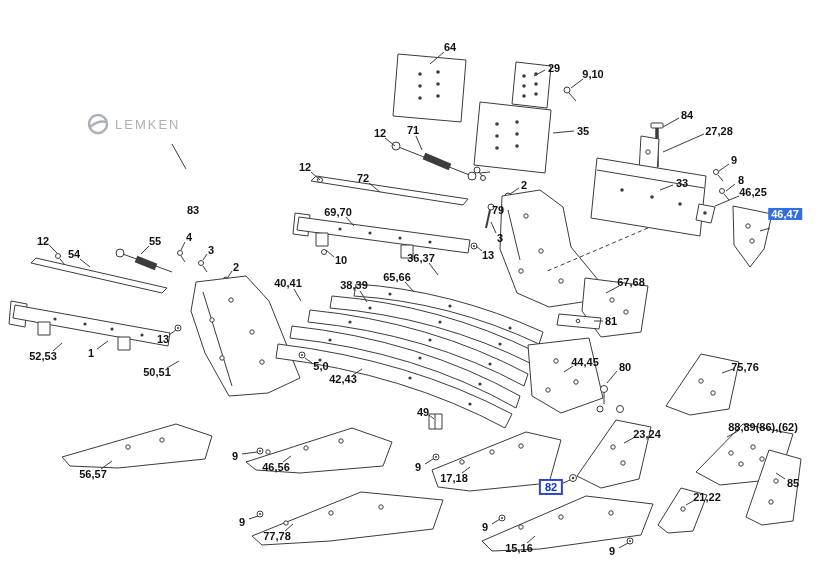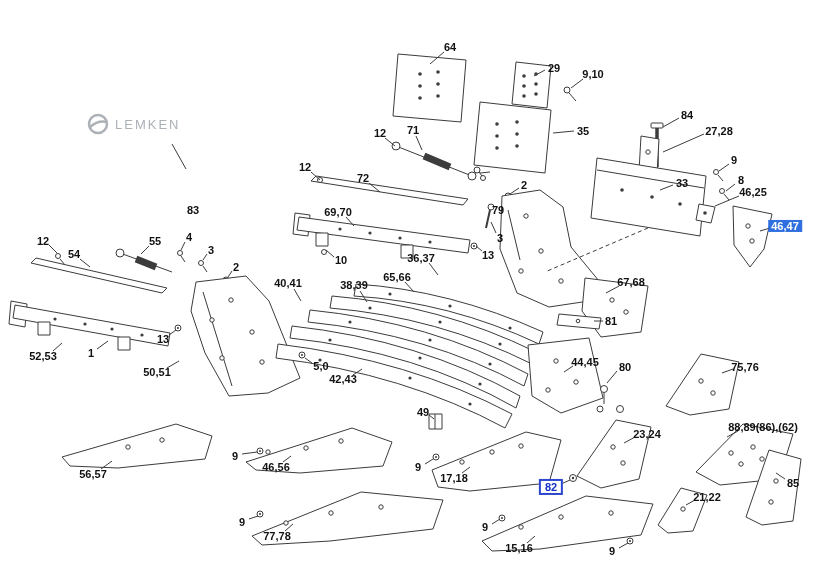--- a/index.html
+++ b/index.html
@@ -435,21 +435,21 @@
       <div class="part-label" style="left: 450px; top: 47px;">64</div>
       <div class="part-label" style="left: 554px; top: 68px; text-align: center;">29</div>
       <div class="part-label" style="left: 593px; top: 74px;">9,10</div>
       <div class="part-label" style="left: 583px; top: 131px;">35</div>
       <div class="part-label" style="left: 687px; top: 115px;">84</div>
       <div class="part-label" style="left: 719px; top: 131px;">27,28</div>
       <div class="part-label" style="left: 734px; top: 160px;">9</div>
       <div class="part-label" style="left: 682px; top: 183px;">33</div>
       <div class="part-label" style="left: 741px; top: 180px;">8</div>
       <div class="part-label" style="left: 753px; top: 192px;">46,25</div>
-      <div class="part-label selected" style="left: 785px; top: 226px;">46,47</div>
+      <div class="part-label selected" style="left: 785px; top: 214px;">46,47</div>
       <div class="part-label" style="left: 380px; top: 133px;">12</div>
       <div class="part-label" style="left: 413px; top: 130px;">71</div>
       <div class="part-label" style="left: 498px; top: 170px; margin-top: 40px;">79</div>
       <div class="part-label" style="left: 524px; top: 185px;">2</div>
       <div class="part-label" style="left: 305px; top: 167px;">12</div>
       <div class="part-label" style="left: 363px; top: 178px;">72</div>
       <div class="part-label" style="left: 338px; top: 212px;">69,70</div>
       <div class="part-label" style="left: 500px; top: 238px;">3</div>
       <div class="part-label" style="left: 341px; top: 260px;">10</div>
       <div class="part-label" style="left: 488px; top: 255px;">13</div>

